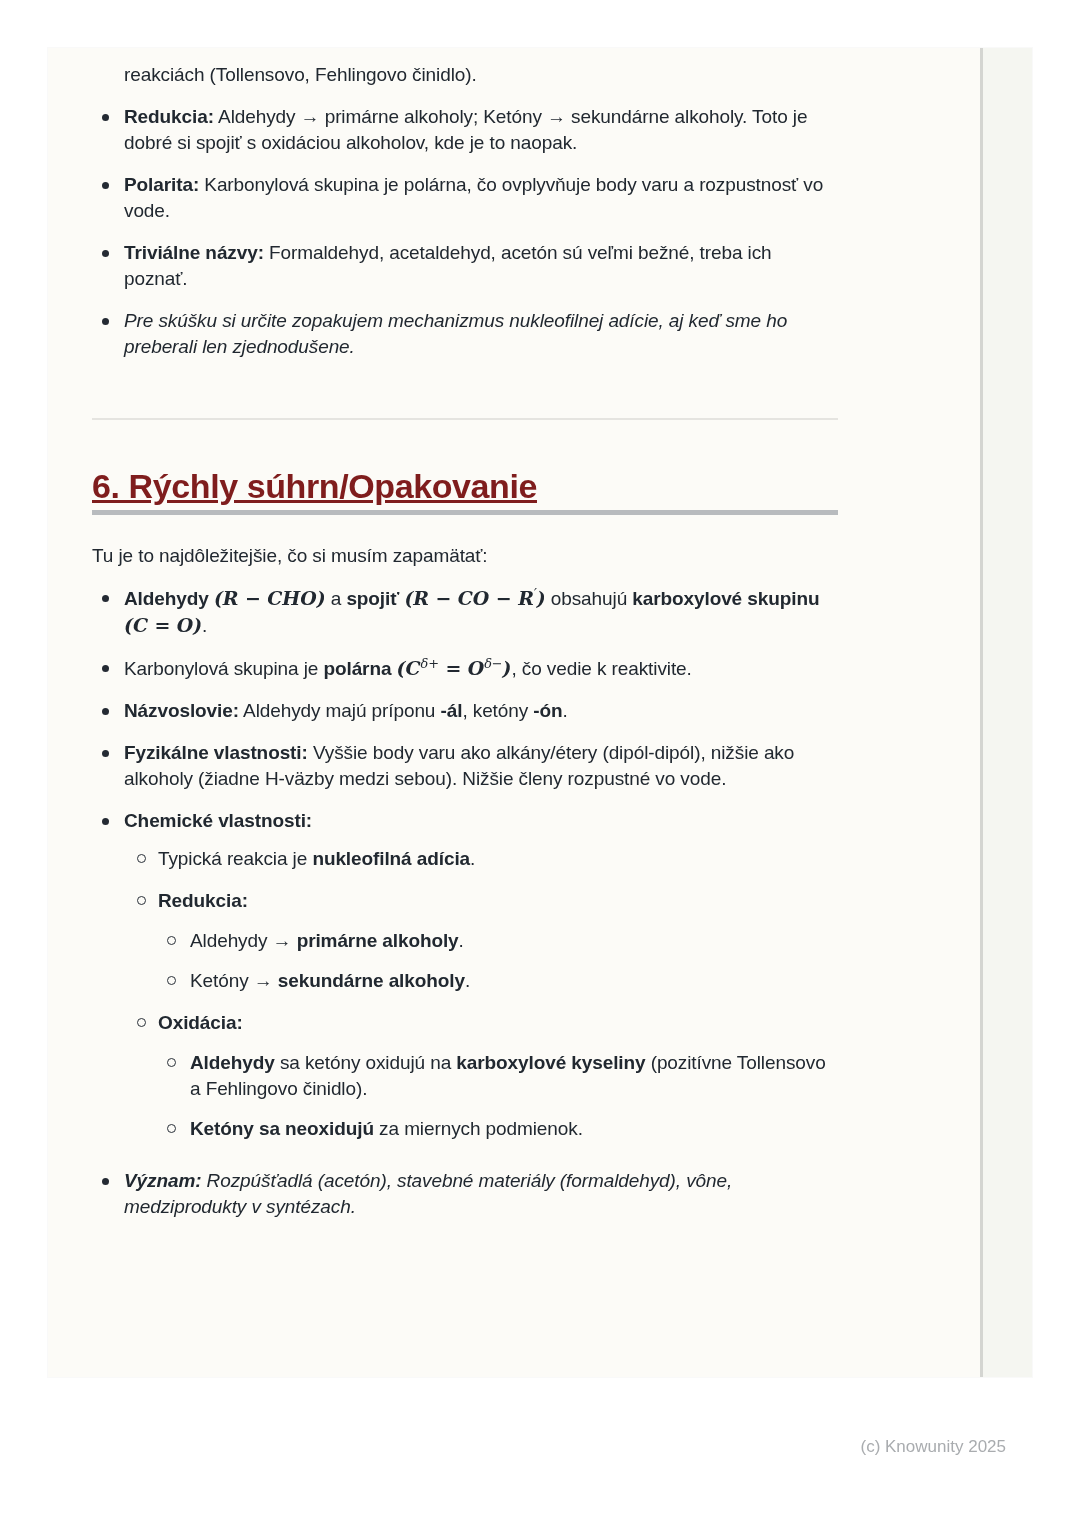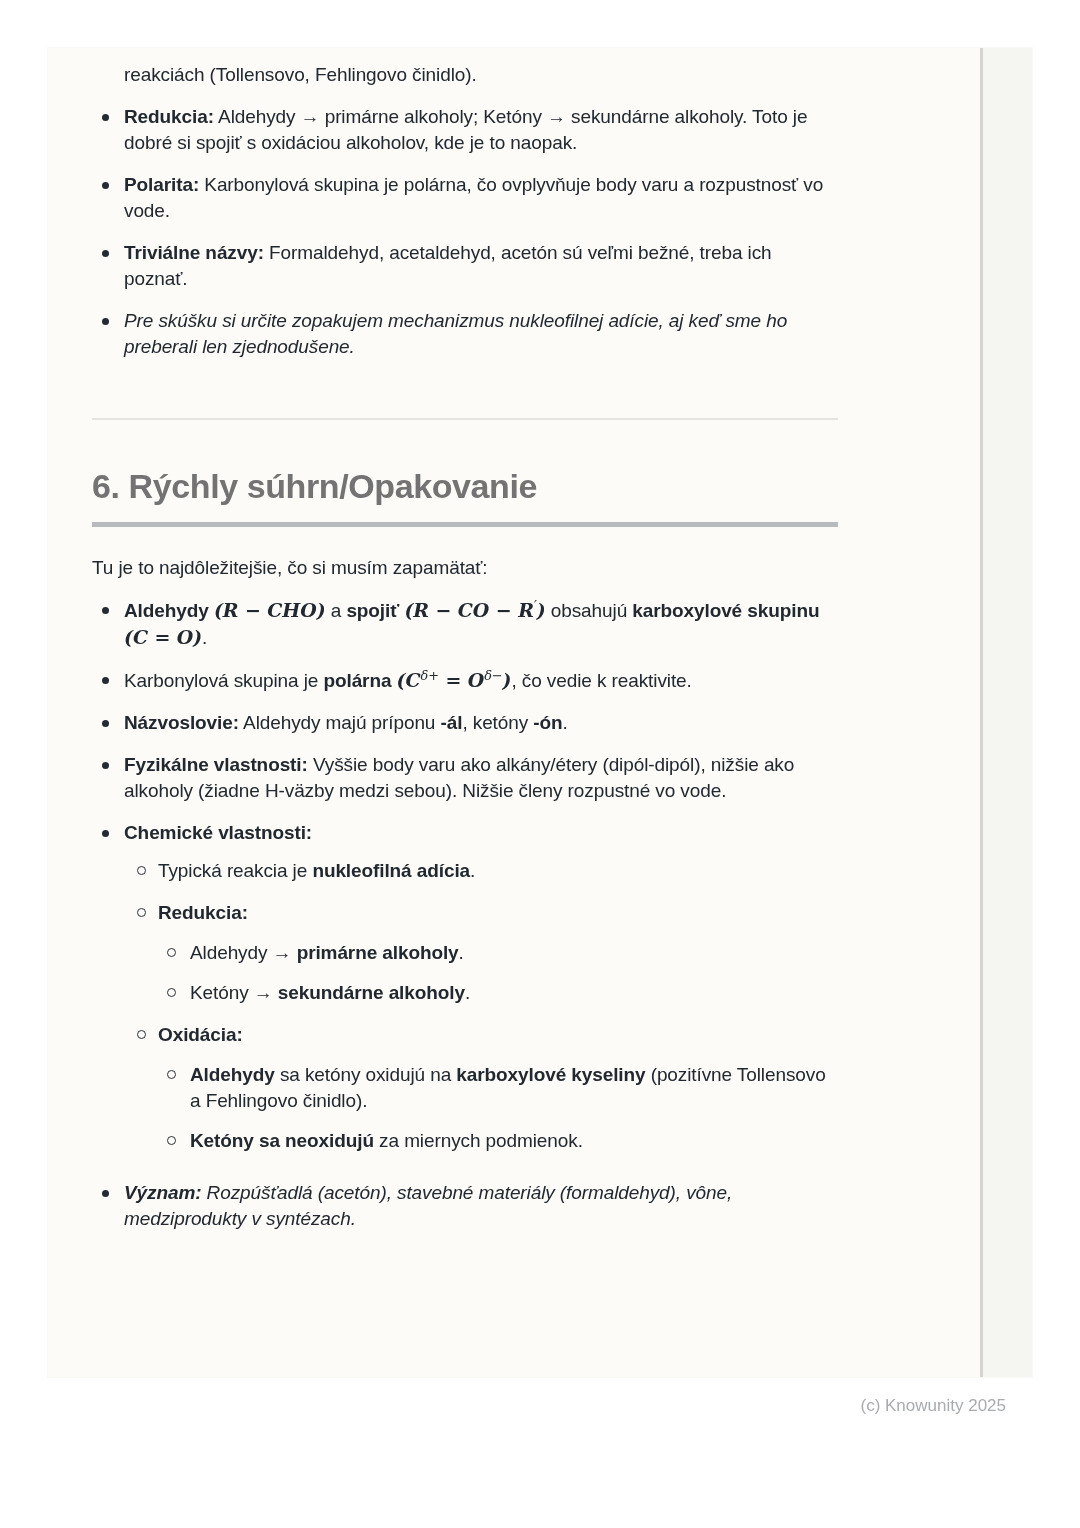--- a/index.html
+++ b/index.html
@@ -53,39 +53,40 @@
     box-sizing: content-box;
   }
   li.l2 > .ring { left: 13px; }
   li.l3 > .ring { left: 9px; }
   .divider {
     border: none; border-top: 2px solid #e5e4e0;
     margin: 58px 0 0 0;
   }
   h2.section-heading {
     font-size: 34px; line-height: 40px; font-weight: 700;
-    color: #737373; letter-spacing: -0.4px;
-    margin: 46px 0 0 0; padding-bottom: 16px;
+    color: #7f1d1d; letter-spacing: -0.4px;
+    margin: 46px 0 0 0; padding-bottom: 4px;
     border-bottom: 5px solid #b8bbbe;
+    text-decoration: underline;
   }
   p.intro { margin: 28px 0 0 0; }
   
   .st-b { font-weight: 700; }
   .st-i { font-style: italic; }
   .st-m {
     font-family: "DejaVu Serif", serif;
     font-style: italic; font-size: 1.0em; font-weight: bold;
   }
   .st-msup {
     font-family: "DejaVu Serif", serif;
     font-style: italic;
     vertical-align: super; font-size: 0.68em; line-height: 0;
   }
   .footer {
-    position: absolute; top: 1396px; right: 74px;
+    position: absolute; top: 1437px; right: 74px;
     color: #a9acaf; font-size: 17px; line-height: 20px;
   }
 </style>
 </head>
 <body>
 
 <div class="page">
   <div class="rail"></div>
 
   <div class="content">

